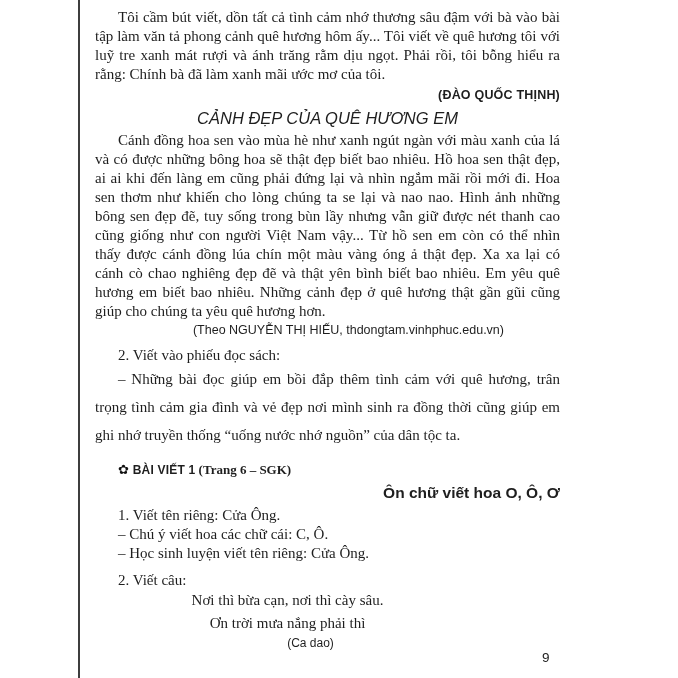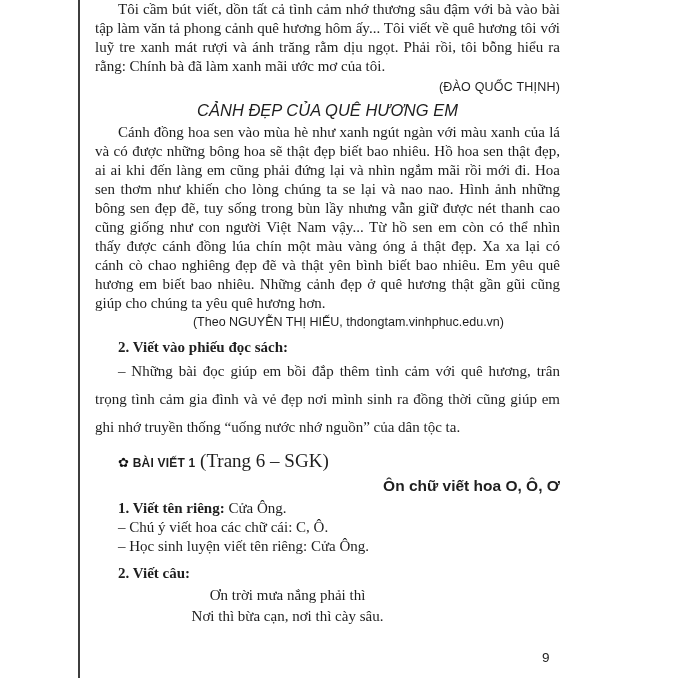--- a/index.html
+++ b/index.html
@@ -4,57 +4,57 @@
 <style>
   html,body { margin:0; padding:0; }
   body {
     width:678px; height:678px; background:#ffffff; overflow:hidden; position:relative;
     font-family:"Liberation Serif", serif; color:#1e1e1e;
   }
   .margin-rule {
     position:absolute; left:78px; top:0; width:2px; height:678px; background:#3e3e3e;
   }
   .content {
-    position:absolute; left:95px; top:0; width:465px;
+    position:absolute; left:95px; top:8px; width:465px;
   }
   .body-par {
     margin:0; font-size:15px; line-height:19px; text-align:justify; text-indent:23px;
   }
   .author-line {
     font-family:"Liberation Sans", sans-serif; font-size:12.5px; line-height:20px;
-    text-align:right; margin:1px 0 0 0; letter-spacing:.2px;
+    text-align:right; margin:1px 0 0 0; letter-spacing:.2px;font-weight:bold;
   }
   .essay-title {
     font-family:"Liberation Sans", sans-serif; font-weight:normal; font-style:italic;
     font-size:16.5px; line-height:21px; text-align:center; margin:3px 0 2px 0;
   }
   .attribution {
     font-family:"Liberation Sans", sans-serif; font-size:12.5px; line-height:19px;
     text-align:right; padding-right:56px; margin:0;
   }
   .attribution .it { }
   .task-line {
     margin:0; font-size:15px; line-height:19px; text-indent:23px;
   }
   .mt6 { margin-top:6px; }
   .mt2 { margin-top:8px; }
-  .bold { font-weight:bold; }
+  .bold { font-weight:normal; }
   .italic { font-style:italic; }
   .wrap-par {
     margin:0; font-size:15px; line-height:28px; text-align:justify; text-indent:23px;
   }
   .section-header {
     margin:9px 0 0 0; font-size:15px; line-height:22px; text-indent:23px;
   }
   .florette { font-size:13px; color:#111; }
   .section-title {
     font-family:"Liberation Sans", sans-serif; font-weight:bold; font-size:12px;
     letter-spacing:.2px;
   }
-  .section-suffix { font-weight:normal; font-size:19px;margin-top:16px; }
+  .section-suffix { font-weight:bold; font-size:13px;margin-top:16px; }
   .section-subtitle {
     font-family:"Liberation Sans", sans-serif; font-weight:bold; font-size:15.5px;
     line-height:21px; text-align:right; margin:1px 0 3px 0;
   }
   .verse {
     margin:2px 0 0 0; font-size:15px; line-height:21px; text-align:center; padding-right:80px;
   }
   .verse-source {
     font-family:"Liberation Sans", sans-serif; font-size:12px; line-height:17px;
     text-align:center; padding-right:34px; margin:1px 0 0 0;
@@ -82,18 +82,19 @@
   <p class="wrap-par">– Những bài đọc giúp em bồi đắp thêm tình cảm với quê hương, trân trọng tình cảm gia đình và vẻ đẹp nơi mình sinh ra đồng thời cũng giúp em ghi nhớ truyền thống “uống nước nhớ nguồn” của dân tộc ta.</p>
 
   <div class="section-header"><span class="florette">✿</span> <span class="section-title">BÀI VIẾT 1</span><span class="section-suffix"> (Trang 6 – SGK)</span></div>
   <div class="section-subtitle">Ôn chữ viết hoa O, Ô, Ơ</div>
 
   <p class="task-line"><span class="bold">1. Viết tên riêng: </span><span>Cửa Ông.</span></p>
   <p class="task-line">– Chú ý viết hoa các chữ cái: C, Ô.</p>
   <p class="task-line">– Học sinh luyện viết tên riêng: Cửa Ông.</p>
   <p class="task-line mt2 bold">2. Viết câu:</p>
 
+  <div class="verse" style="margin-top:0;">Nơi thì bừa cạn, nơi thì cày sâu.</div>
   <div class="verse">Ơn trời mưa nắng phải thì</div>
-  <div class="verse" style="margin-top:0;">Nơi thì bừa cạn, nơi thì cày sâu.</div>
+  <div class="verse-source">(Ca dao)</div>
 
 </div>
 
 <div class="page-number">9</div>
 
 </body></html>

